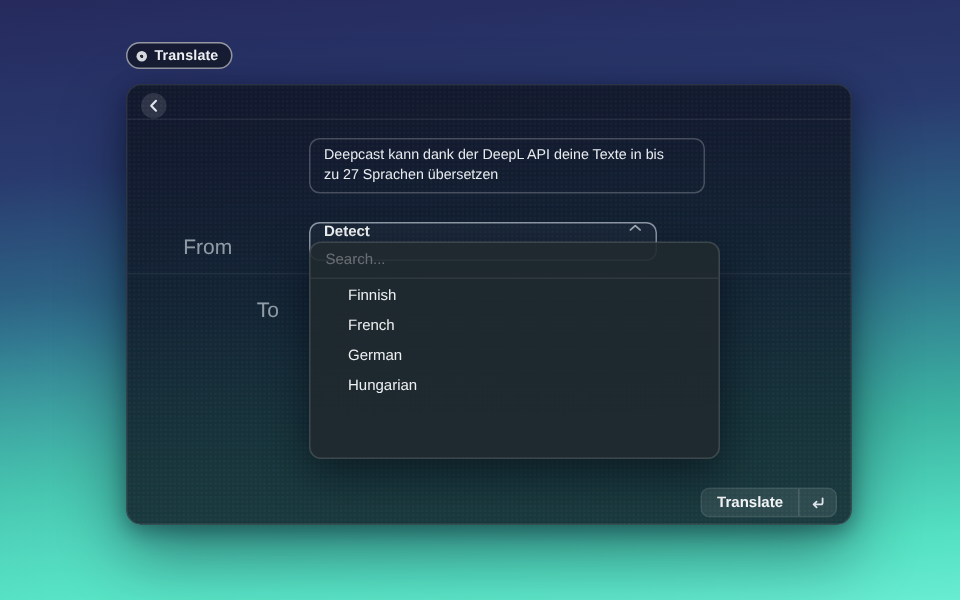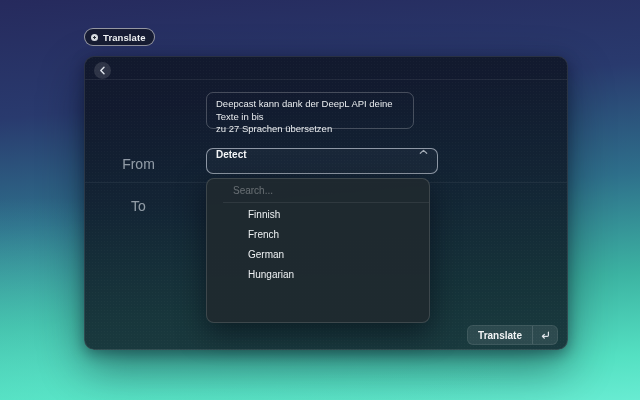--- a/index.html
+++ b/index.html
@@ -46,24 +46,24 @@
     border-radius: 50%; background: rgba(255,255,255,0.12);
     display: flex; align-items: center; justify-content: center; cursor: pointer;
   }
   .back-btn svg { display: block; }
 
   .field-label {
     position: absolute; left: 0; width: 107px; text-align: center;
     font-size: 14px; color: rgba(222,230,238,0.62);
   }
   .label-from { top: 99px; }
-  .label-to   { top: 141px; }
+  .label-to   { top: 141px; margin-left: 40px; }
 
   .textarea {
-    position: absolute; left: 121px; top: 35px; width: 208px; height: 37px;
+    position: absolute; left: 121px; top: 35px; width: 264px; height: 37px;
     border: 1px solid rgba(255,255,255,0.22); border-radius: 7px;
     padding: 5px 9px; font-size: 9.5px; line-height: 12.5px;
     color: #e9ecef; white-space: pre-line; cursor: text;
   }
 
   .select {
     position: absolute; left: 121px; top: 91px; width: 232px; height: 26px;
     border: 1px solid rgba(238,244,255,0.55); border-radius: 7px;
     background: rgba(255,255,255,0.03);
     display: flex; cursor: pointer;
@@ -71,26 +71,26 @@
   }
   .select .chev { margin-left: auto; opacity: 0.75; display: flex; }
 
   .mid-divider {
     position: absolute; left: 0; right: 0; top: 125px; height: 1px;
     background: rgba(255,255,255,0.06);
   }
 
   
   .dropdown {
-    position: absolute; left: 121px; top: 121px; width: 224px; height: 145px;
+    position: absolute; left: 121px; top: 104px; width: 274px; height: 145px;
     border-radius: 8px;
     background: rgba(31,41,47,0.92);
     border: 1px solid rgba(255,255,255,0.14);
     box-shadow: 0 10px 28px rgba(0,4,14,0.5);
-    z-index: 5; overflow: hidden; padding-left: 16px;
+    z-index: 5; overflow: hidden;
   }
   .dd-search {
     display: block; width: 100%; height: 24px;
     background: transparent; border: none; outline: none;
     border-bottom: 1px solid rgba(255,255,255,0.08);
     padding: 0 10px; font-family: "Liberation Sans", sans-serif;
     font-size: 10px; color: #e9ecef;
   }
   .dd-search::placeholder { color: rgba(255,255,255,0.32); }
   .dd-list { padding-top: 1px; }

